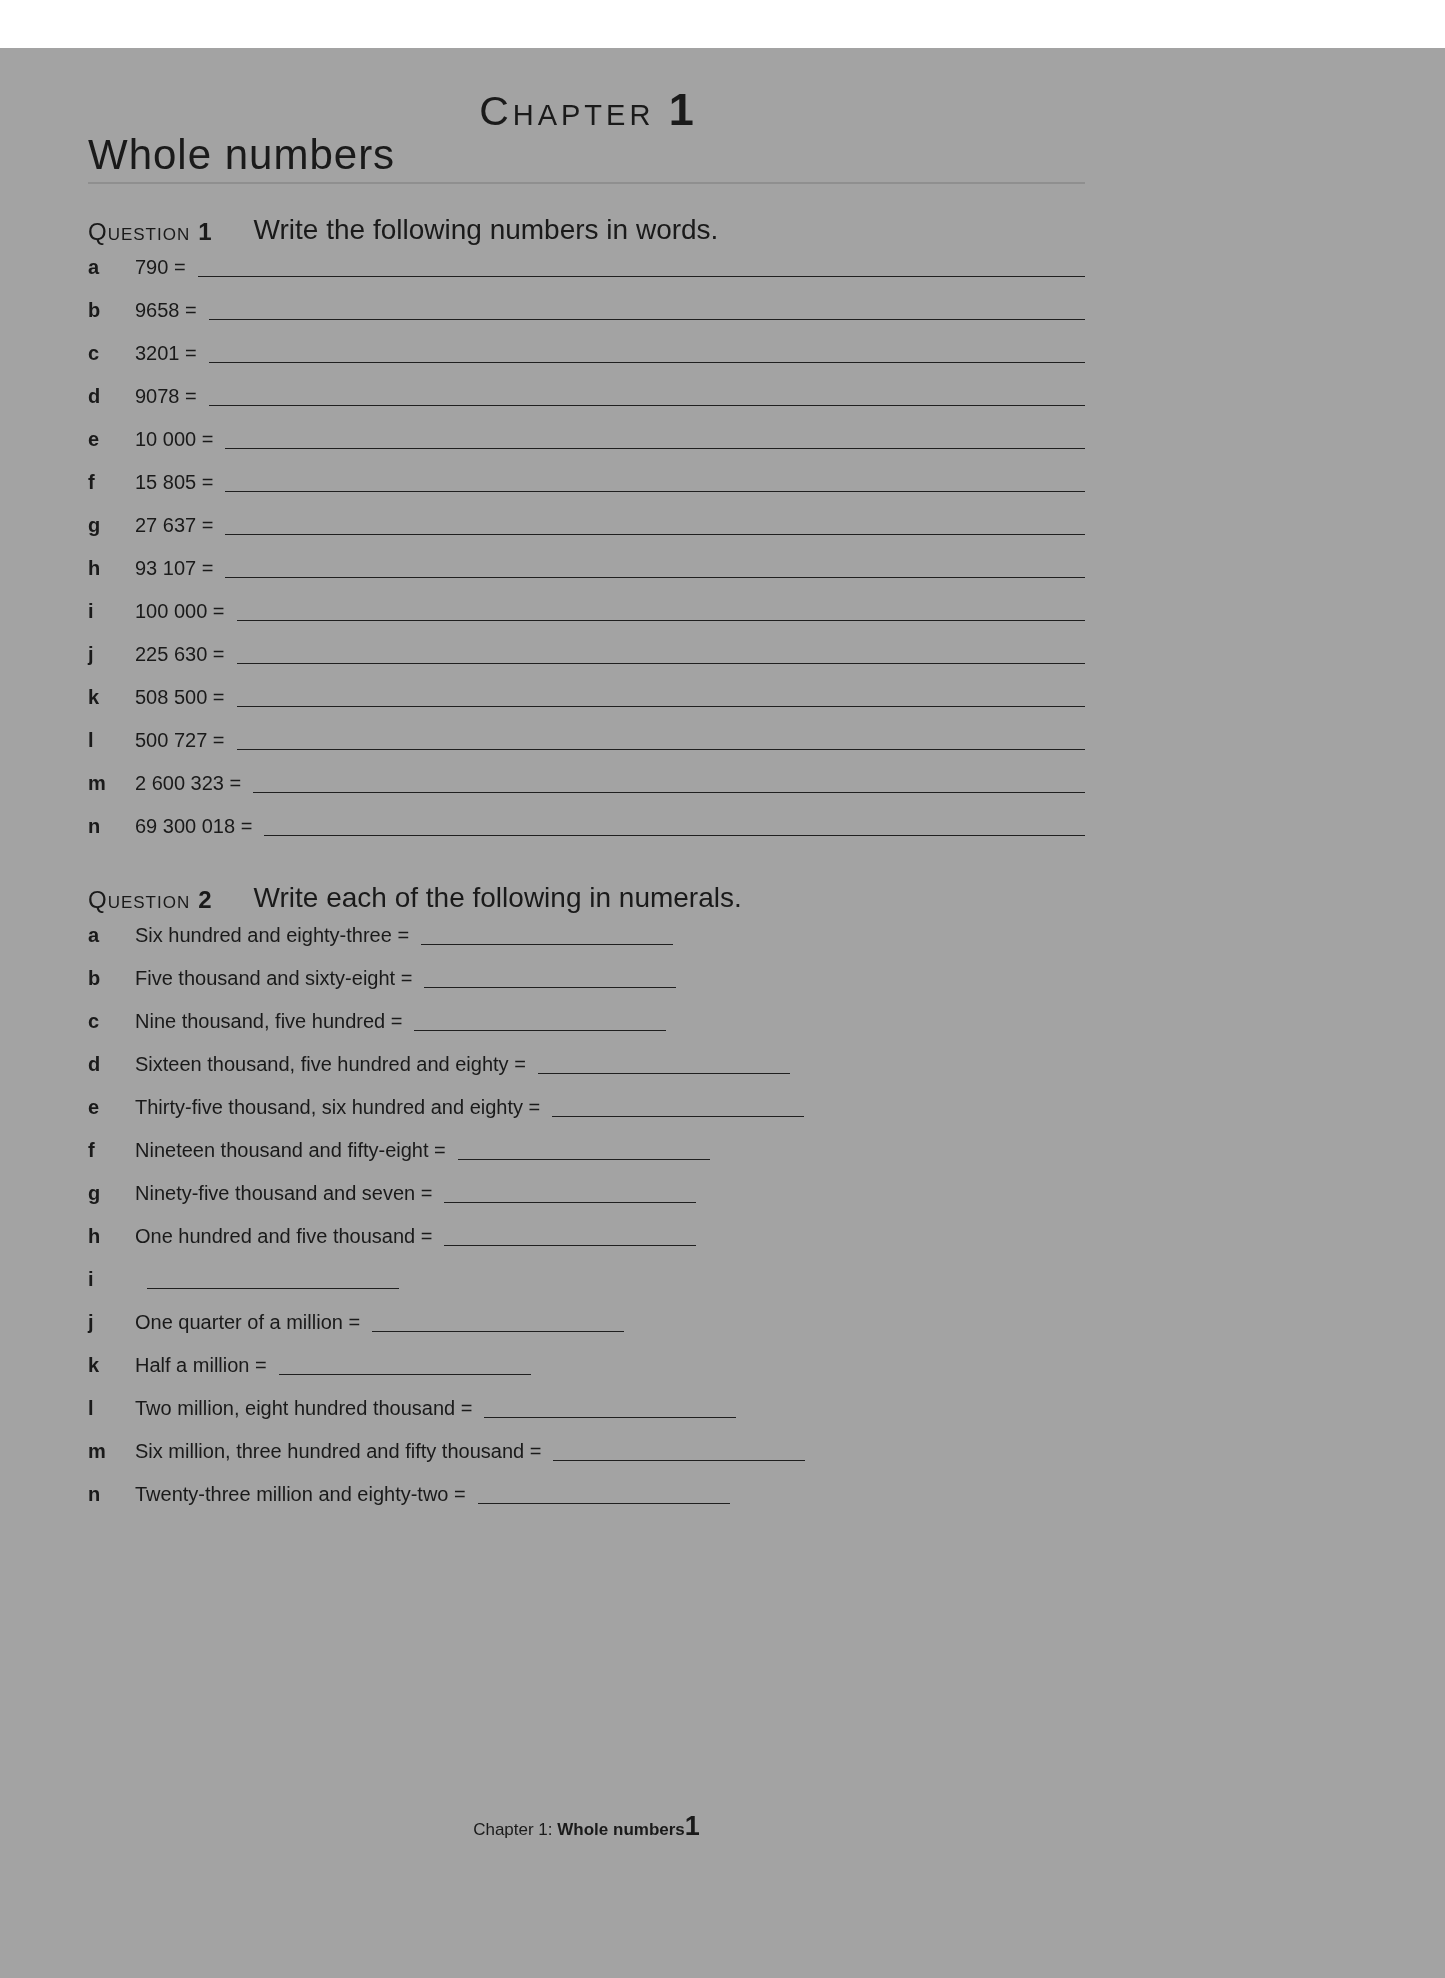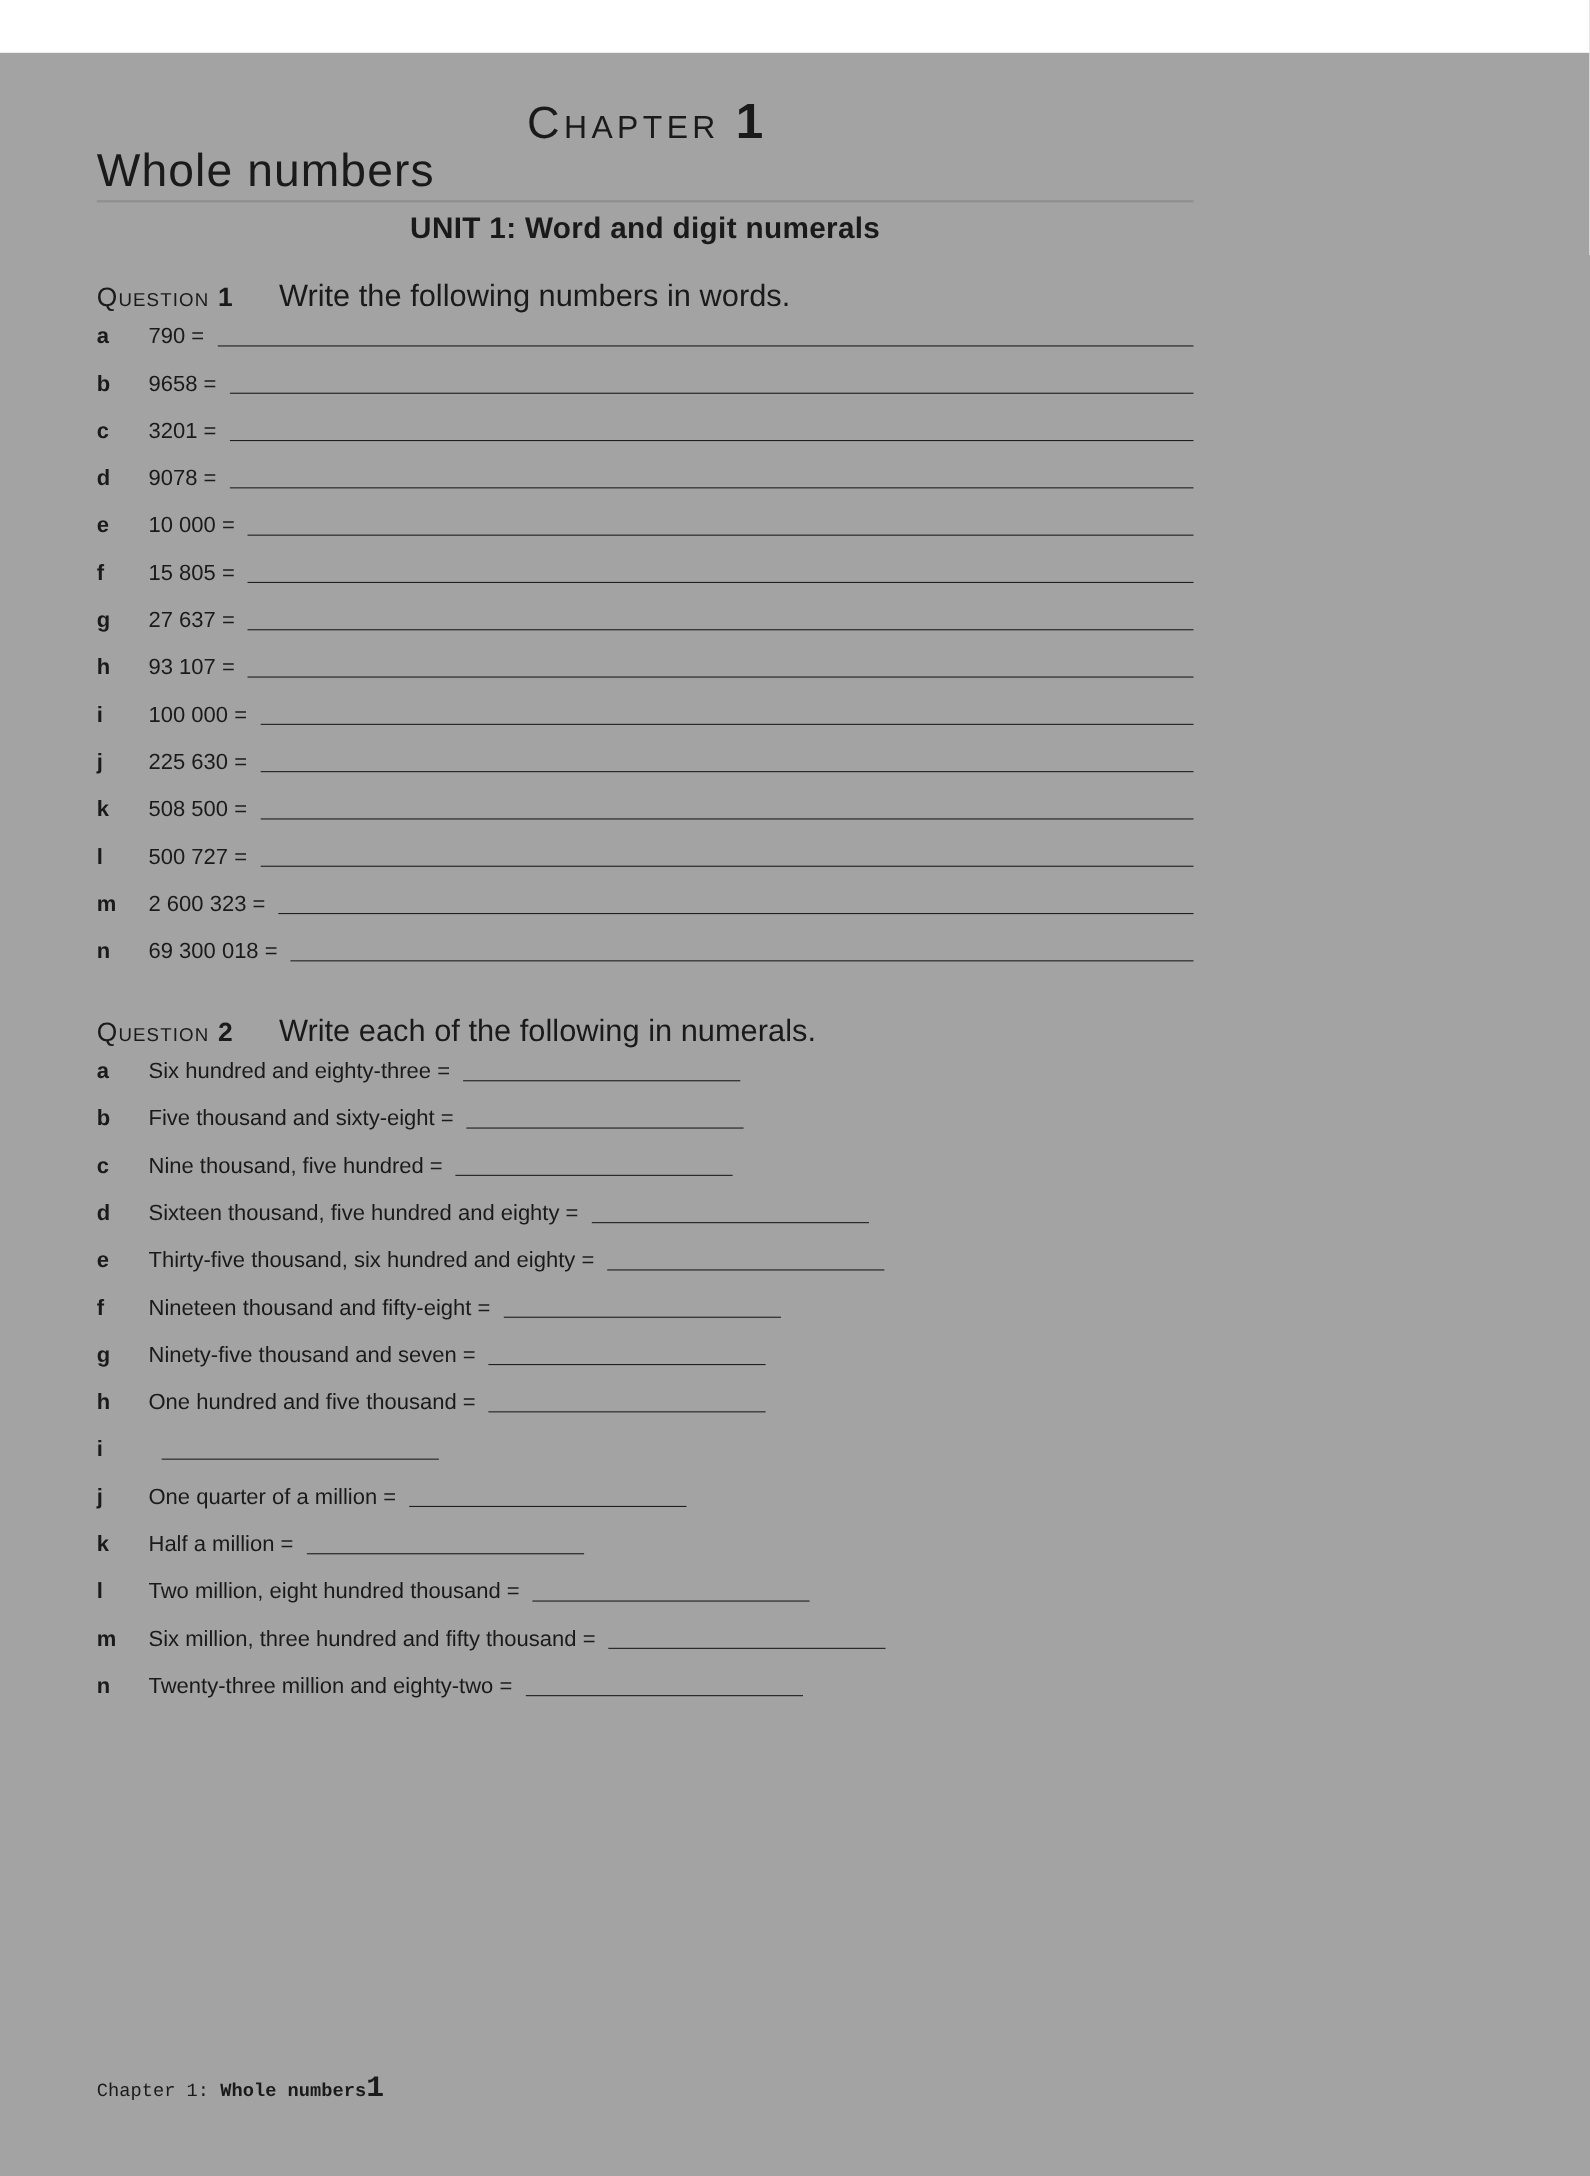--- a/index.html
+++ b/index.html
@@ -60,47 +60,45 @@
     height: 3px;
     position: relative;
     top: 3px;
   }
   .grow { flex: 1 1 auto; }
   .fixed { width: 252px; flex: none; margin-left: 12px; }
   .q2 { margin-top: 24px; }
   .footer {
     position: absolute;
     left: 88px;
-    top: 1836px;
+    top: 1763px;
     width: 997px;
     display: flex;
-    justify-content: flex-start;
+    justify-content: center;
     align-items: baseline;
-    font-family: Liberation Mono, monospace;
   }
   .footer-left { font-size: 17px; }
   .footer-left b { font-weight: 700; }
   .footer-page { font-size: 27px; font-weight: 700; }
 </style>
 </head>
 <body>
 
 <div class="page">
   <div class="content">
 
     <div class="chapter-line">
       <span class="chapter-word">Chapter</span>
       <span class="chapter-num">1</span>
     </div>
 
     <div class="main-title">Whole numbers</div>
 
     <div class="rule"></div>
 
-    <div class="unit-title">UNIT 1: Word and digit numerals</div>
 
     <div class="qheader">
       <span class="qlabel">Question</span>
       <span class="qnum">1</span>
       <span class="qinstr">Write the following numbers in words.</span>
     </div>
 
     <div class="rows">
   <div class="row">
     <span class="letter">a</span>

